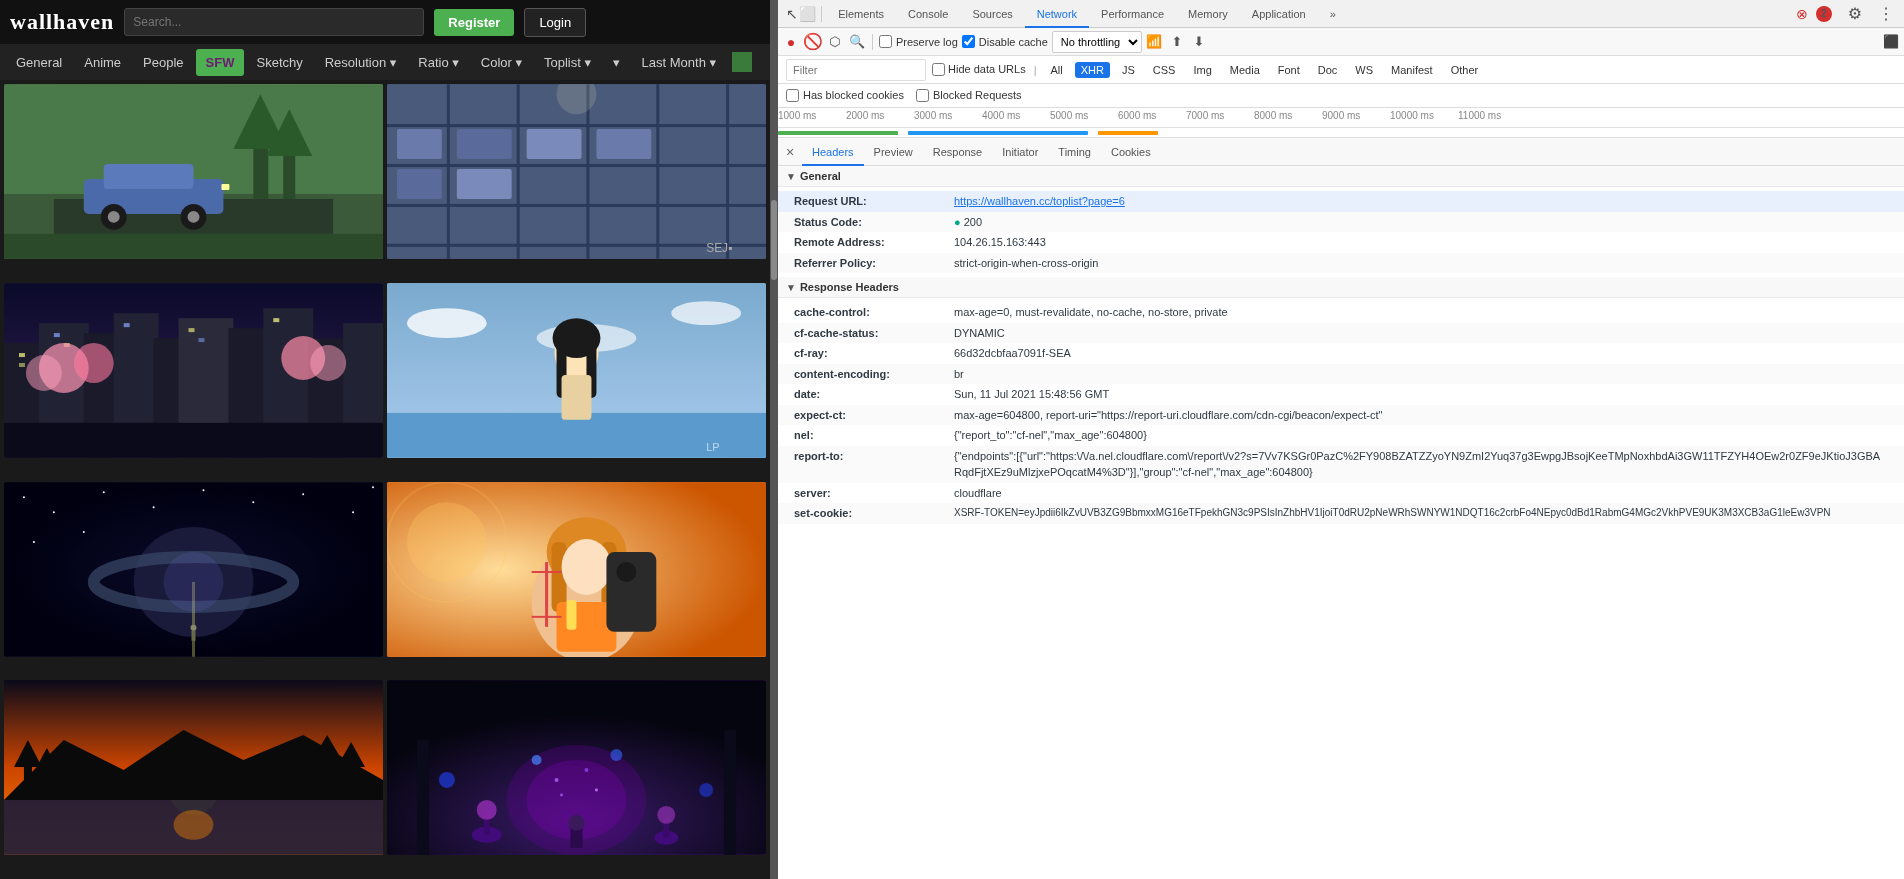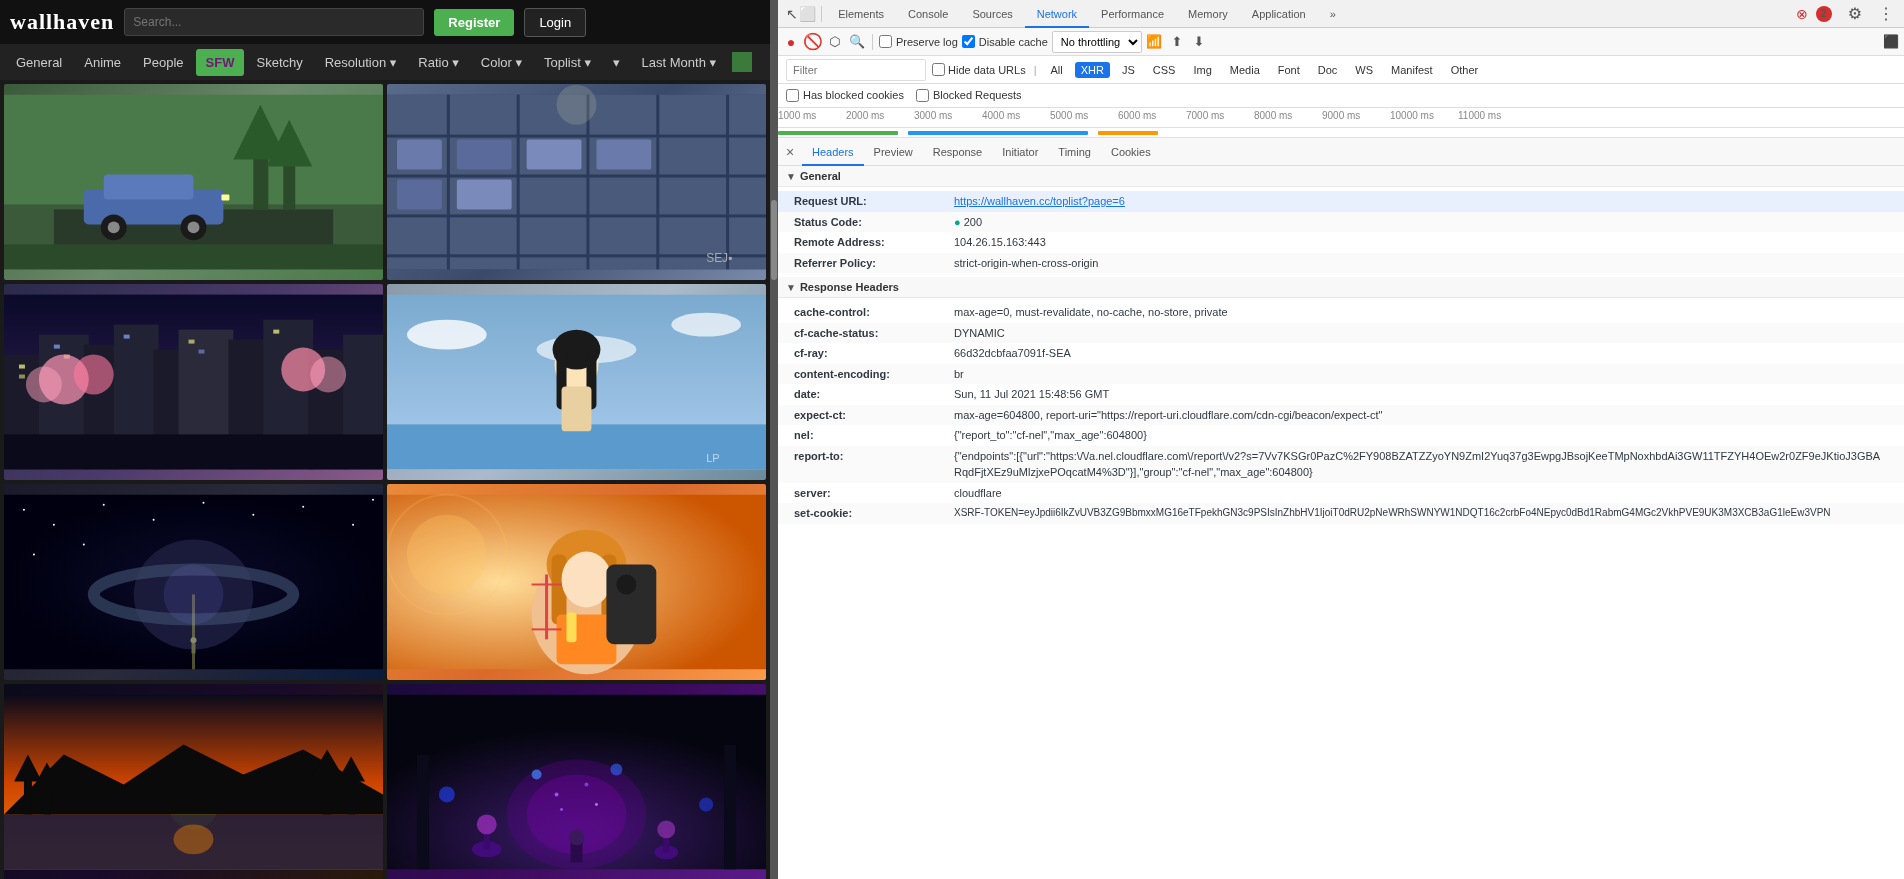--- a/index.html
+++ b/index.html
@@ -90,21 +90,21 @@
       flex: 1;
       overflow-y: auto;
       padding: 4px;
       display: grid;
       grid-template-columns: 1fr 1fr;
       gap: 4px;
     }
 
     .grid-image {
       width: 100%;
-      height: 196px;
+      height: 175px;
       object-fit: cover;
       border-radius: 2px;
       background: #333;
       display: flex;
       align-items: center;
       justify-content: center;
       overflow: hidden;
       position: relative;
     }
 
@@ -245,21 +245,21 @@
       height: 22px;
       border: 1px solid #ddd;
       border-radius: 2px;
       font-size: 11px;
       padding: 0 6px;
       color: #333;
     }
 
     .filter-checkbox-label {
       display: flex;
-      align-items: center;
+      align-items: flex-start;
       gap: 3px;
       font-size: 11px;
       color: #333;
       cursor: pointer;
     }
 
     .filter-type-btn {
       padding: 2px 6px;
       font-size: 11px;
       cursor: pointer;

